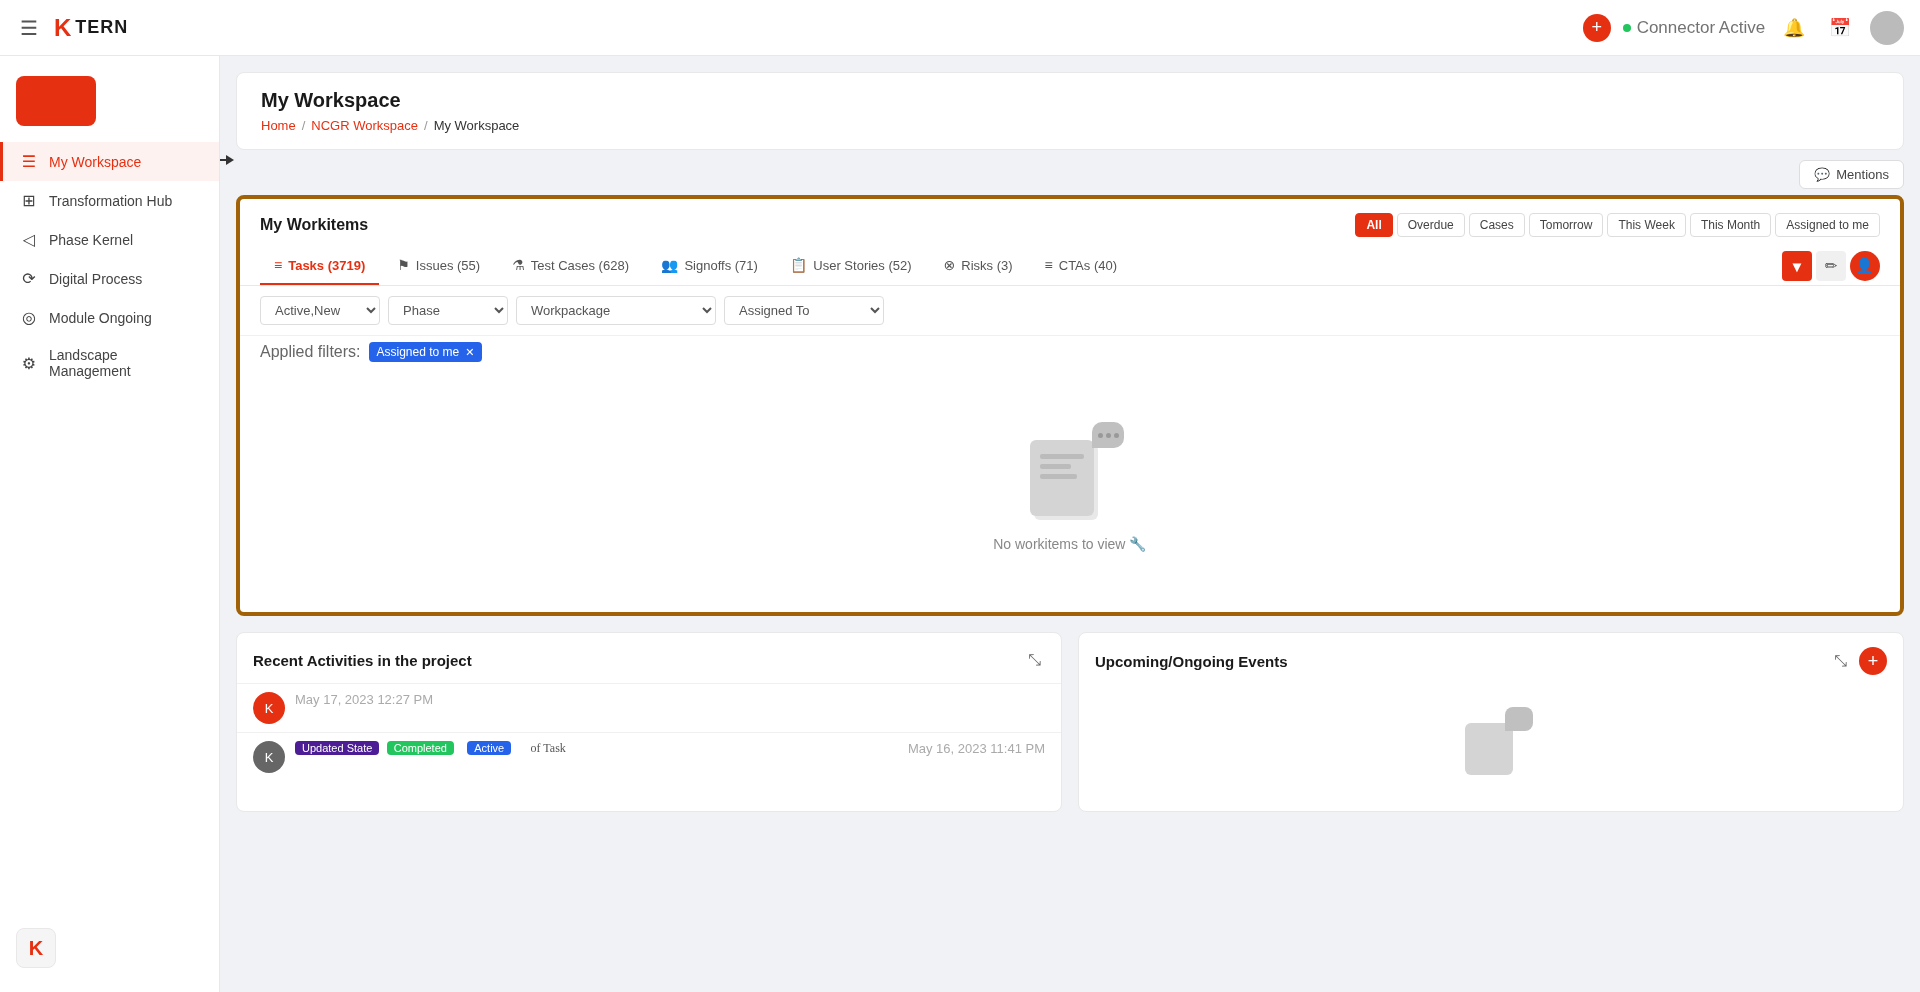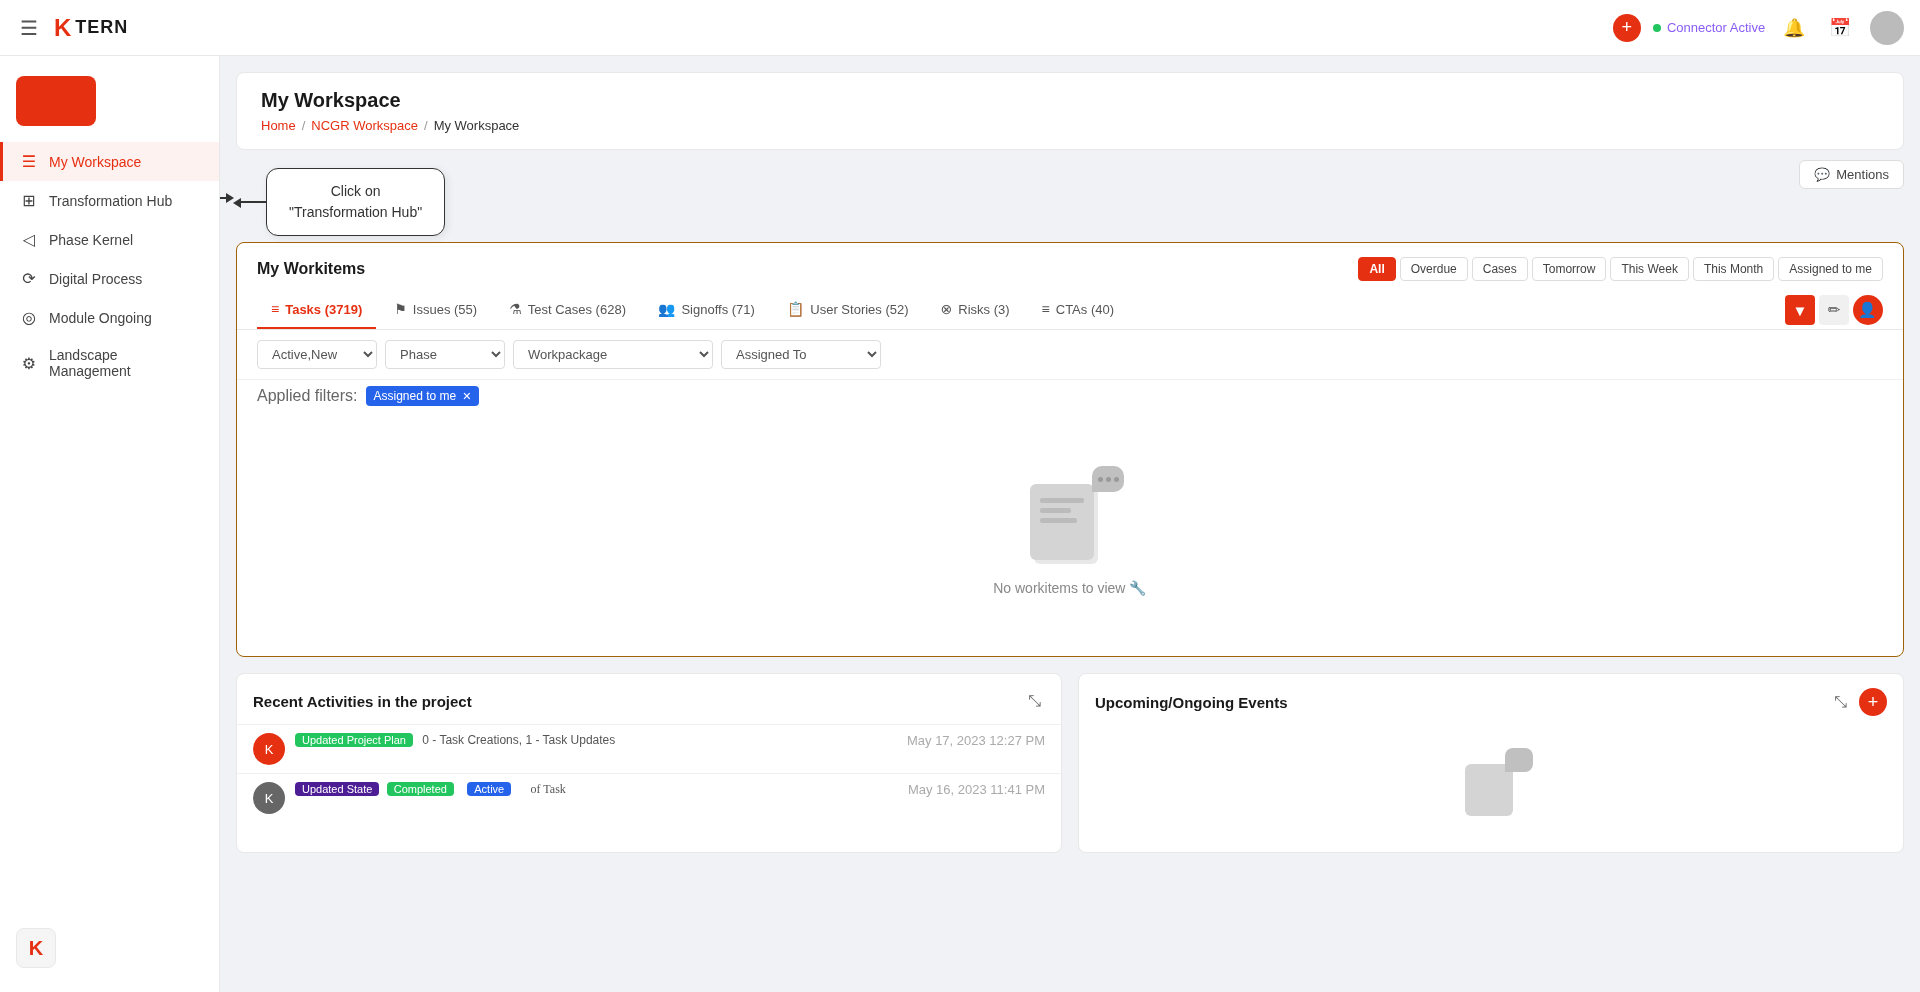--- a/index.html
+++ b/index.html
@@ -16,21 +16,21 @@
       gap: 12px;
       flex-shrink: 0;
       z-index: 100;
     }
     .navbar-logo {
       display: flex; align-items: center; gap: 4px;
       font-weight: 800; font-size: 22px; color: #1a1a1a; margin-right: auto;
     }
     .navbar-logo .k-icon { color: #e63012; font-size: 24px; font-weight: 900; }
     .hamburger { font-size: 20px; color: #555; cursor: pointer; padding: 4px; }
-    .connector-status { display: flex; align-items: center; gap: 6px; font-size: 13px; color: #8b5cf6; }
+    .connector-status { display: flex; align-items: center; gap: 6px; font-size: 17px; color: #737373; }
     .connector-dot { width: 8px; height: 8px; border-radius: 50%; background: #22c55e; }
     .navbar-icon { font-size: 18px; color: #666; cursor: pointer; padding: 4px 6px; }
     .plus-btn { width: 28px; height: 28px; background: #e63012; border-radius: 50%; display: flex; align-items: center; justify-content: center; color: #fff; font-size: 18px; cursor: pointer; }
     .avatar { width: 34px; height: 34px; border-radius: 50%; background: #ccc; display: flex; align-items: center; justify-content: center; font-size: 14px; color: #fff; }
 
     
     .main-layout { display: flex; flex: 1; overflow: hidden; }
 
     
     .sidebar {
@@ -69,21 +69,21 @@
     .breadcrumb { display: flex; align-items: center; gap: 6px; font-size: 13px; }
     .breadcrumb-link { color: #e63012; cursor: pointer; }
     .breadcrumb-sep { color: #999; }
     .breadcrumb-current { color: #333; }
 
     
     .workitems-card {
       background: #fff;
       margin: 0 16px 16px 16px;
       border-radius: 8px;
-      border: 1px solid #a16207;
+      border: 4px solid #a16207;
       overflow: hidden;
     }
     .workitems-header {
       display: flex; align-items: center; justify-content: space-between;
       padding: 14px 20px 10px;
     }
     .workitems-title { font-size: 16px; font-weight: 600; color: #1a1a1a; }
     .filter-buttons { display: flex; align-items: center; gap: 4px; }
     .filter-btn {
       padding: 4px 10px; border-radius: 4px; border: 1px solid #ddd;
@@ -271,23 +271,20 @@
       </div>
     </div>
 
     <div style="background:#f0f2f5; margin:0 16px; padding:10px 0 6px; display:flex; align-items:flex-start; justify-content:space-between;">
       <div style="position:relative; display:inline-block;">
         
         <div style="position:absolute; left:-60px; top:50%; transform:translateY(-50%); display:flex; align-items:center;">
           <div style="width:50px; height:2px; background:#333;"></div>
           <div style="width:0;height:0;border-top:5px solid transparent;border-bottom:5px solid transparent;border-left:8px solid #333; margin-left:0;"></div>
         </div>
-        <div class="tooltip-callout">
-          <span>Click on<br>"Transformation Hub"</span>
-        </div>
       </div>
       <div class="mentions-btn">
         <span>💬</span>
         <span>Mentions</span>
       </div>
     </div>
 
     <div class="workitems-card">
 
       <div class="workitems-header">
@@ -390,24 +387,20 @@
 
     <div class="bottom-row">
 
       <div class="bottom-card">
         <div class="bottom-card-header">
           <span class="bottom-card-title">Recent Activities in the project</span>
           <span class="bottom-card-action">⤡</span>
         </div>
         <div class="activity-item">
           <div class="activity-avatar">K</div>
-          <div class="activity-content">
-            <span class="activity-badge activity-badge-green">Updated Project Plan</span>
-            <span style="margin-left:6px;">0 - Task Creations, 1 - Task Updates</span>
-          </div>
           <div class="activity-time">May 17, 2023 12:27 PM</div>
         </div>
         <div class="activity-item">
           <div class="activity-avatar activity-avatar-2">K</div>
           <div class="activity-content">
             <span class="activity-badge" style="background:#4c1d95;">Updated State</span>
             <span class="activity-badge activity-badge-green" style="margin-left:4px; background:#22c55e;">Completed</span>
             <span class="activity-badge" style="margin-left:10px; background:#2563eb;">Active</span>
             <span style="margin-left:16px;font-family:Liberation Serif, serif;">of Task</span>
           </div>

